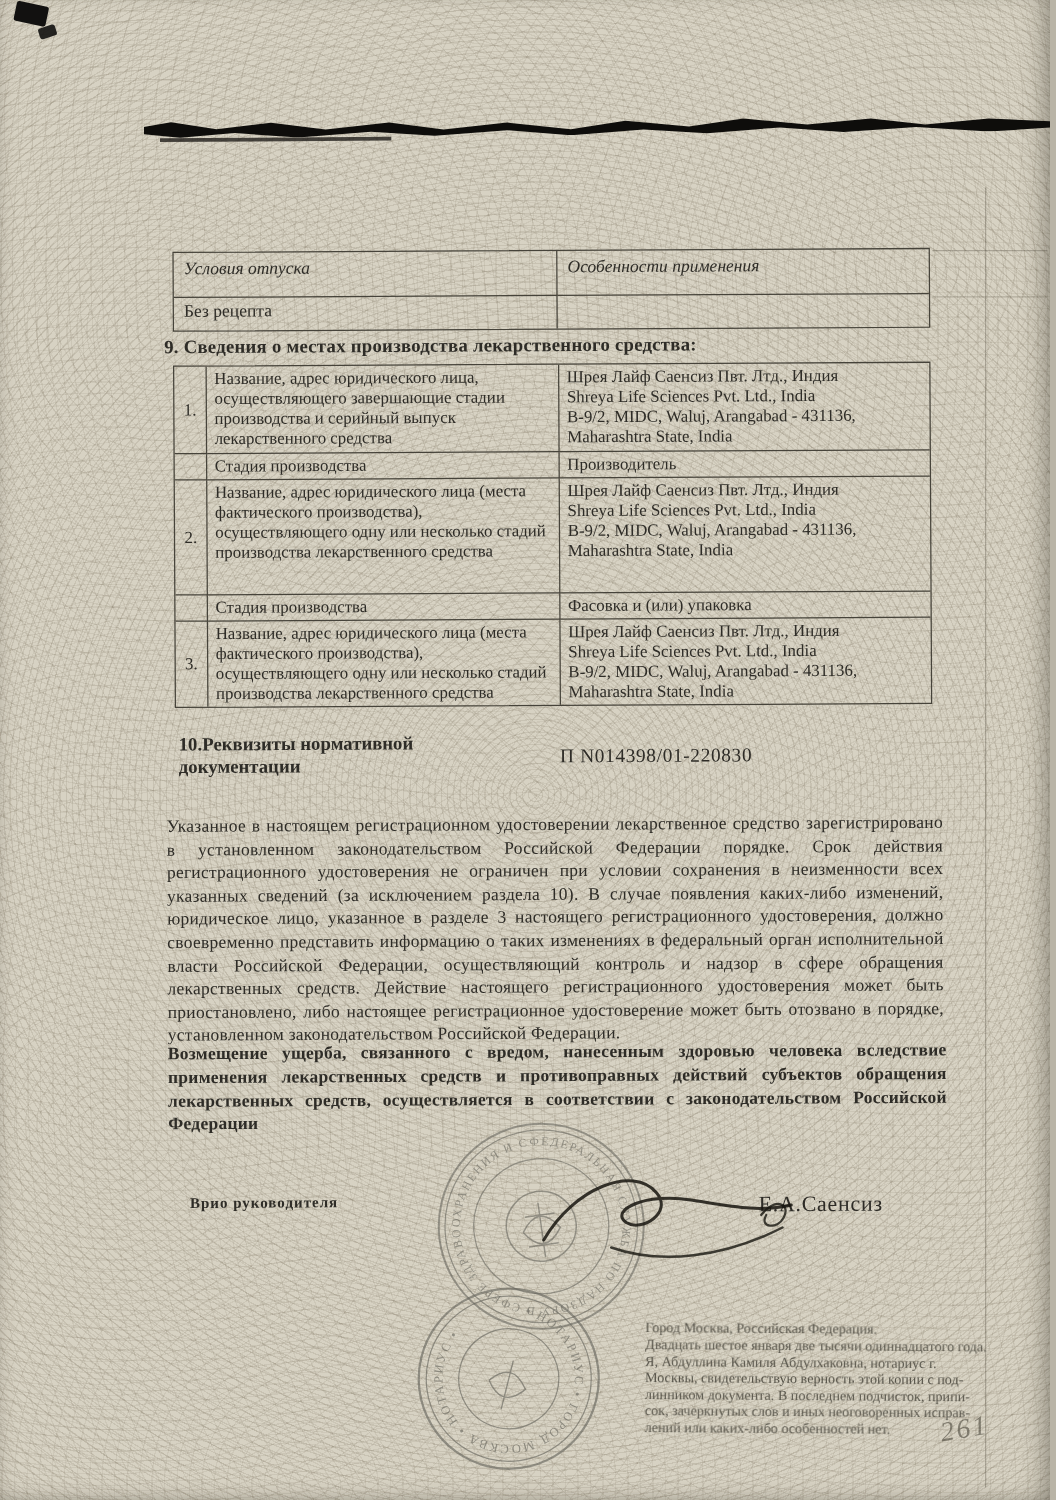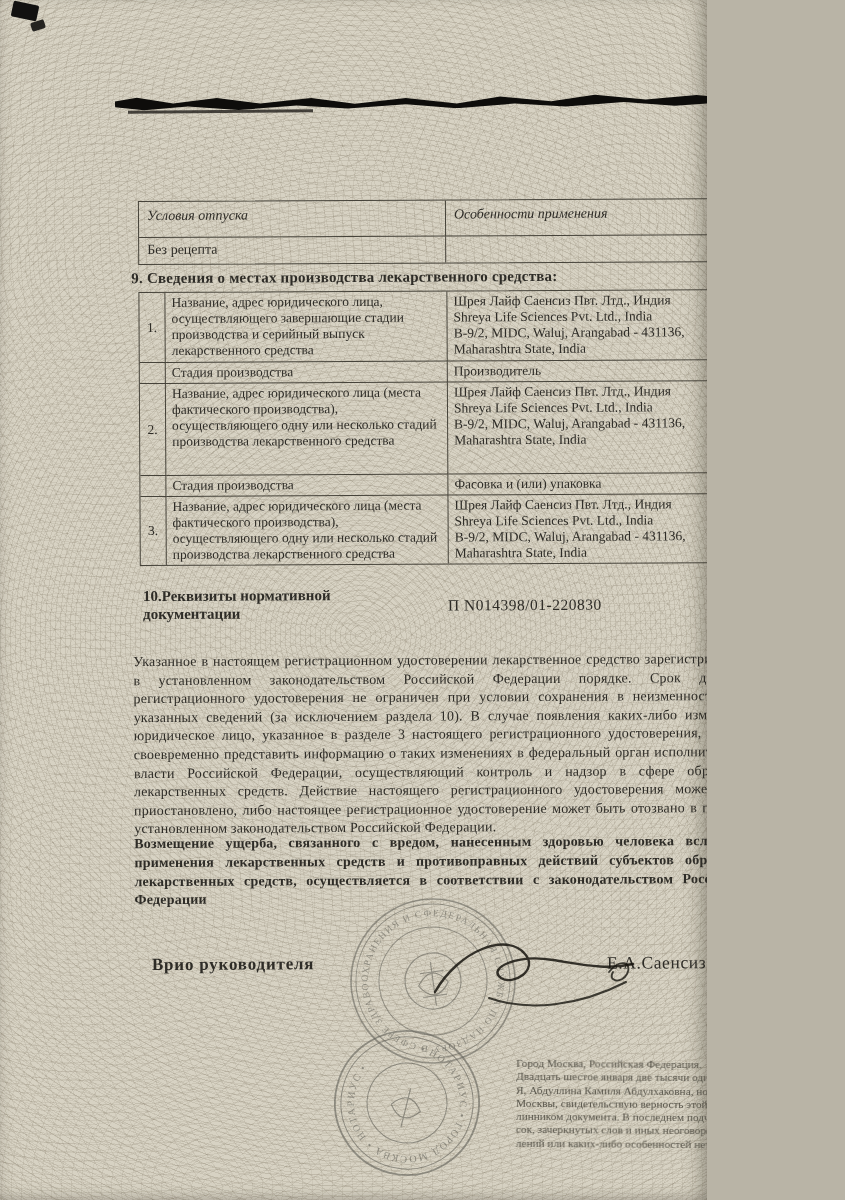--- a/index.html
+++ b/index.html
@@ -3,21 +3,21 @@
 <meta charset="utf-8">
 <style>
   :root{
     --paper:#d7d2c3;
     --ink:#2e2c27;
     --line:#46433a;
     --stamp:#64635b;
   }
   html,body{margin:0;padding:0;background:#b9b4a6;}
   .page{
-    position:relative;width:707px;height:1200px;overflow:hidden;
+    position:relative;width:840px;height:1200px;overflow:hidden;
     background-color:var(--paper);
     background-image:
       repeating-radial-gradient(circle at 51% 53%, rgba(120,110,90,.16) 0 1px, transparent 1px 5px),
       repeating-radial-gradient(circle at 15% 22%, rgba(120,110,90,.12) 0 1px, transparent 1px 8px),
       repeating-radial-gradient(circle at 88% 18%, rgba(120,110,90,.12) 0 1px, transparent 1px 9px),
       repeating-radial-gradient(circle at 10% 75%, rgba(120,110,90,.11) 0 1px, transparent 1px 9px),
       repeating-radial-gradient(circle at 92% 72%, rgba(120,110,90,.11) 0 1px, transparent 1px 10px),
       repeating-radial-gradient(circle at 45% 8%, rgba(120,110,90,.10) 0 1px, transparent 1px 11px),
       repeating-radial-gradient(circle at 30% 99%, rgba(120,110,90,.10) 0 1px, transparent 1px 10px);
     font-family:"Liberation Serif","DejaVu Serif",serif;
@@ -68,21 +68,21 @@
   .rh3{min-height:64px;}
   .rhS{min-height:20px;}
 
   
   .sec10-heading{position:absolute;left:143px;top:586px;width:260px;font-size:15px;font-weight:bold;line-height:18px;}
   .regnum{position:absolute;left:448px;top:597px;font-size:15.5px;letter-spacing:.5px;}
 
   .para1{position:absolute;left:133px;top:652px;width:621px;margin:0;font-size:14px;line-height:18.6px;text-align:justify;letter-spacing:.2px;}
   .para2{position:absolute;left:133px;top:834px;width:623px;margin:0;font-size:14px;line-height:18.8px;text-align:justify;font-weight:bold;letter-spacing:.2px;}
 
-  .sig-title{position:absolute;left:150px;top:954px;font-size:17px;font-weight:600;letter-spacing:.8px;}
+  .sig-title{position:absolute;left:150px;top:954px;font-size:12px;font-weight:600;letter-spacing:.8px;}
   .sig-name{position:absolute;left:605px;top:954px;font-size:17.5px;letter-spacing:.6px;}
 
   .stamp{position:absolute;opacity:.58;z-index:4;}
   .stamp-upper{left:348px;top:896px;transform:rotate(-8deg);}
   .stamp-lower{left:332px;top:1028px;transform:rotate(14deg);opacity:.62;}
   .signature-svg{position:absolute;left:423px;top:922px;z-index:5;}
 
   .notary{position:absolute;left:516px;top:1058px;width:332px;font-size:11.3px;line-height:13.3px;color:#57544a;filter:blur(.35px);transform:rotate(.4deg);z-index:4;}
   .corner-number{position:absolute;left:752px;top:1130px;font-size:22px;font-style:italic;color:rgba(62,58,48,.55);transform:rotate(-10deg);letter-spacing:2px;z-index:5;}
 </style>

